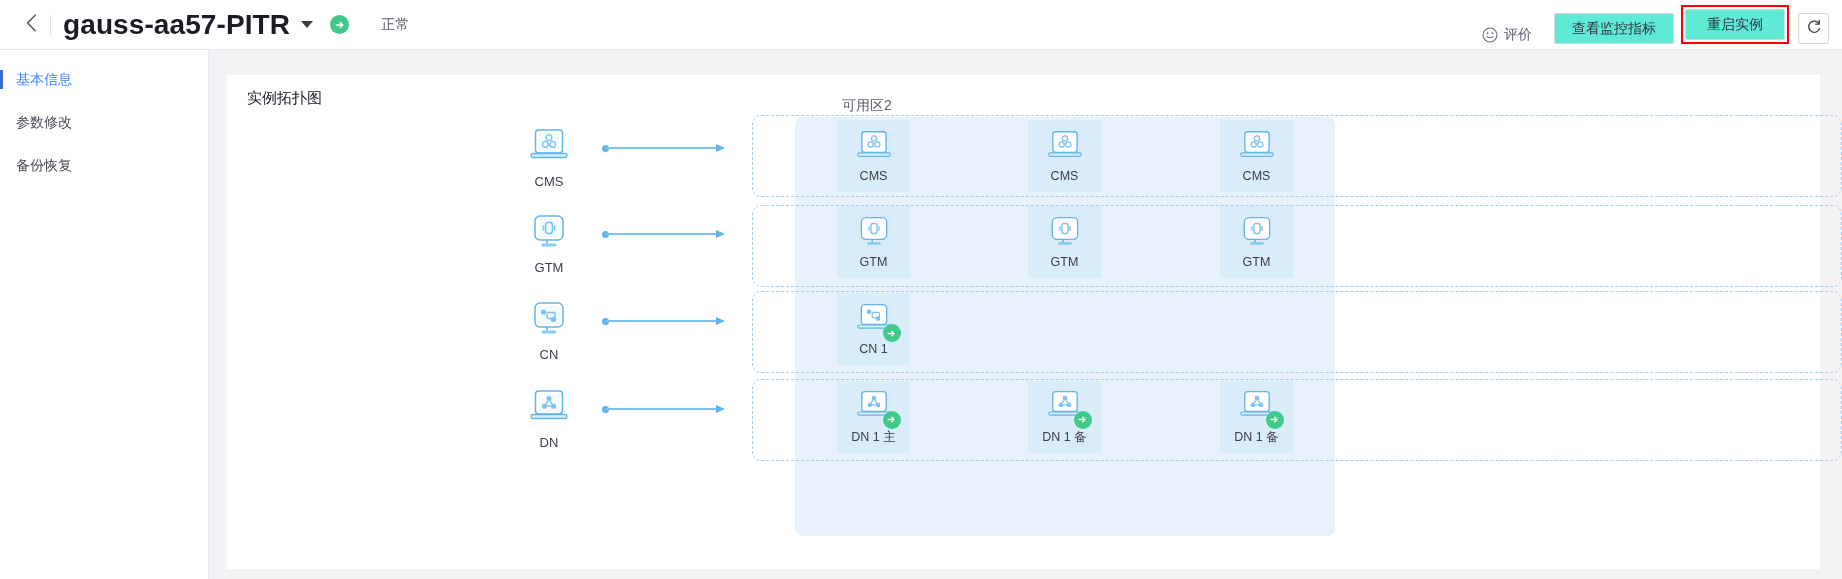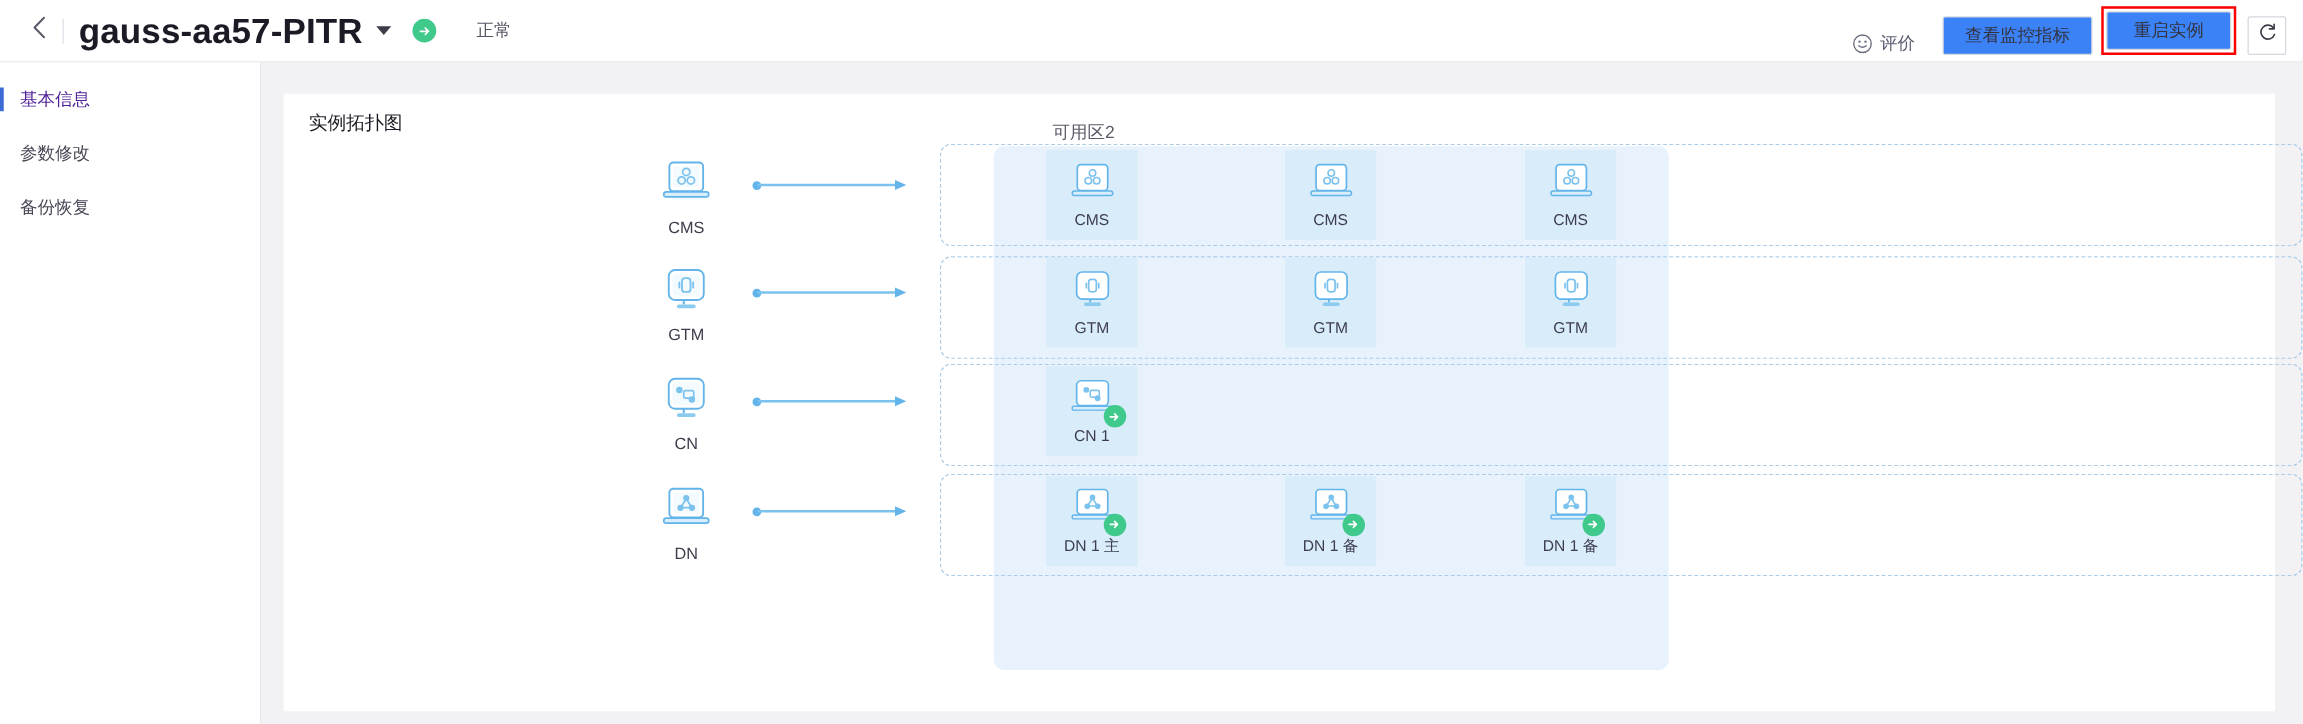--- a/index.html
+++ b/index.html
@@ -43,21 +43,21 @@
   .topbar-right {
     margin-left: auto; display: flex; align-items: flex-end; padding-right: 13px;
   }
   .rate-btn {
     display: flex; align-items: center; color: #5c6073;
     font-size: 14px; margin-right: 22px; cursor: pointer;
   }
   .rate-btn .smiley { margin-right: 6px; display: flex; }
   .hdr-btn {
     height: 31px; min-width: 120px; padding: 0 17px;
-    border: 1px solid #d4d7de; background: #3b82f6; border-radius: 2px;
+    border: 1px solid #d4d7de; background: #5eead4; border-radius: 2px;
     font-size: 14px; color: #333340; cursor: pointer;
     display: flex; align-items: center; justify-content: center;
     font-family: "Liberation Sans", "DejaVu Sans", sans-serif;
   }
   .hl-wrap {
     border: 2px solid #ff0000; padding: 2px; margin-left: 7px;
     display: inline-flex;
   }
   .hl-wrap .hdr-btn { min-width: 100px; }
   .refresh-btn {
@@ -70,21 +70,21 @@
   .sidebar {
     position: absolute; top: 50px; left: 0;
     width: 209px; height: 529px;
     background: #ffffff; border-right: 1px solid #e6e8ed;
     padding-top: 8px;
   }
   .side-item {
     position: relative; height: 43px; display: flex; align-items: center;
     padding-left: 16px; font-size: 14px; color: #4a4a58; cursor: pointer;
   }
-  .side-item.active { color: #4c1d95; }
+  .side-item.active { color: #3b82f6; }
   .side-item.active::before {
     content: ""; position: absolute; left: 0; top: 12px;
     width: 3px; height: 19px; background: #3d6bd6;
   }
 
   
   .panel {
     position: absolute; left: 227px; top: 75px;
     width: 1593px; height: 494px;
     background: #ffffff;

